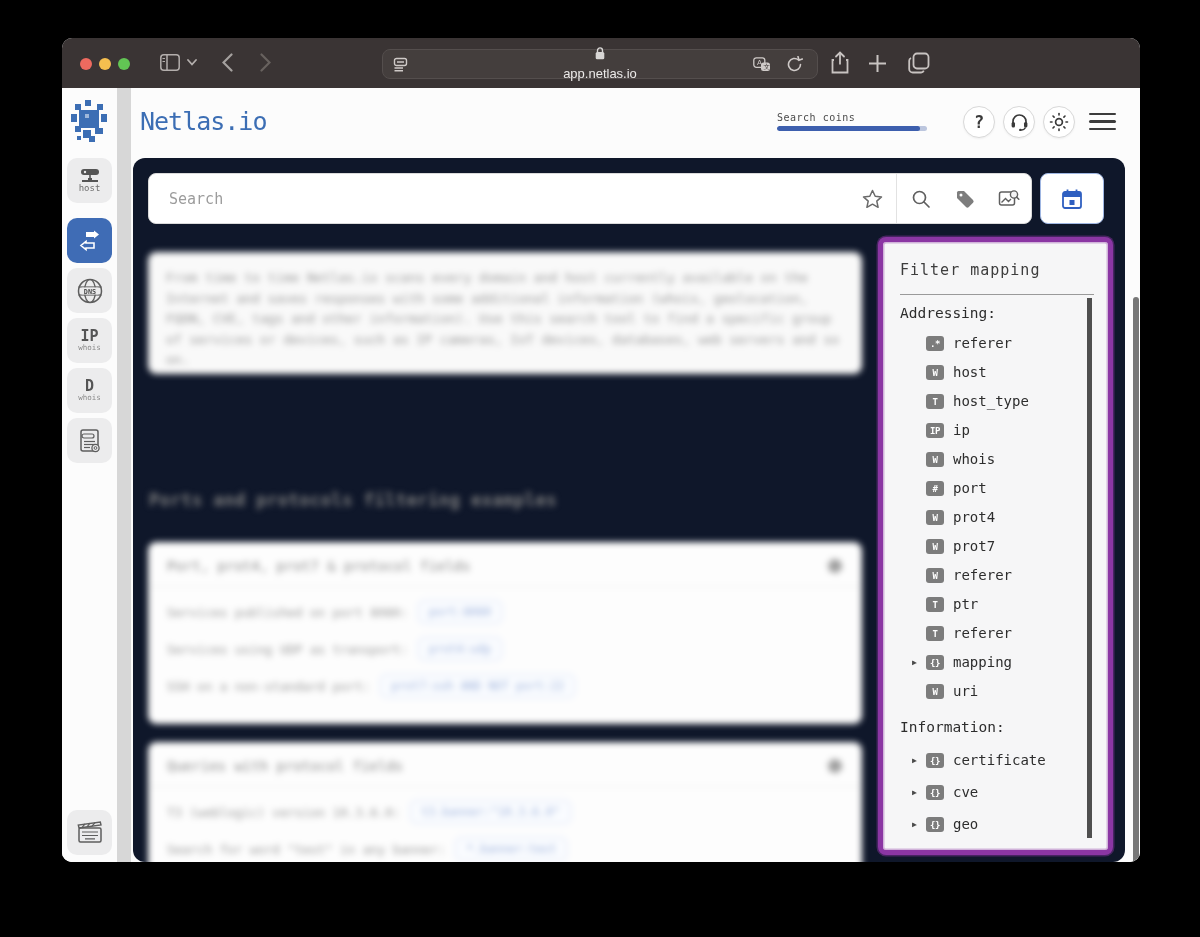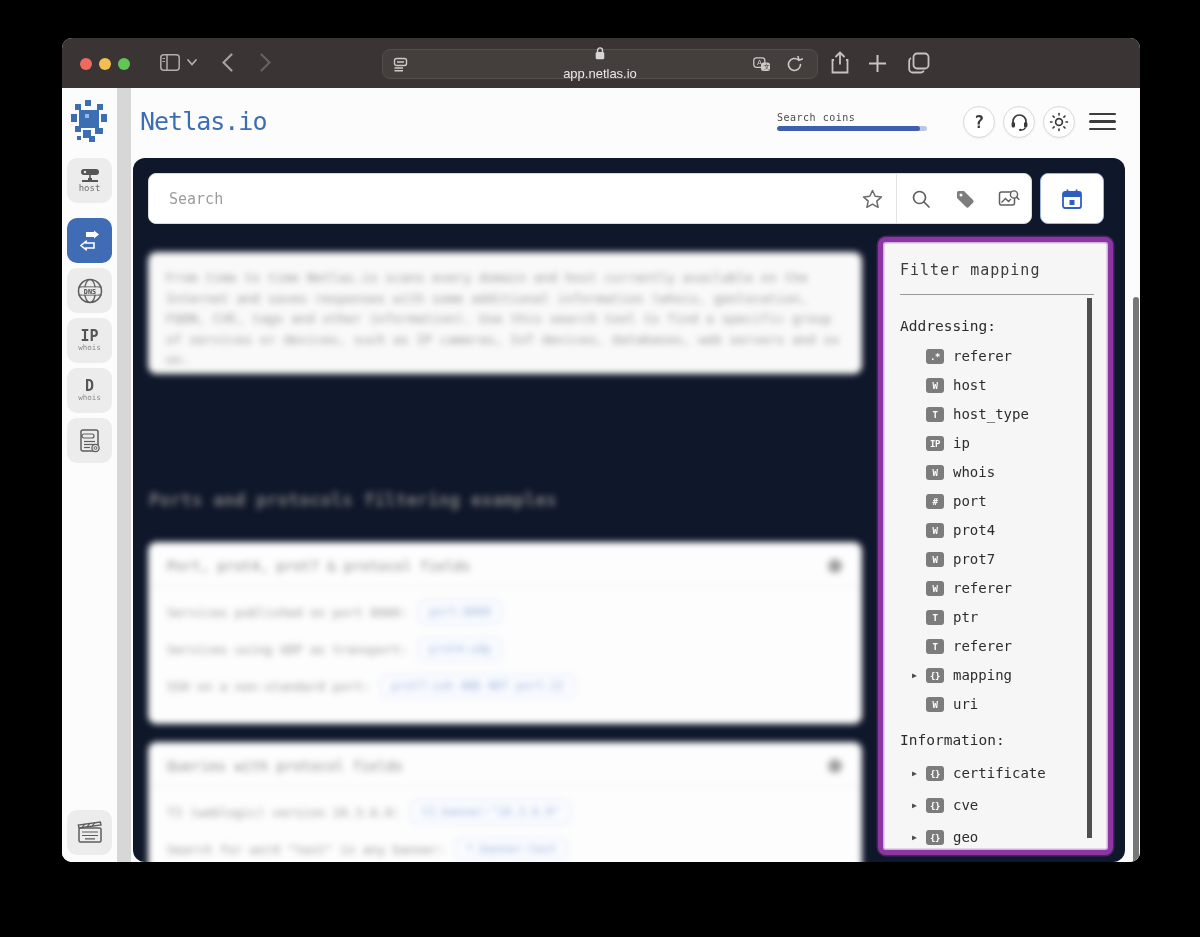--- a/index.html
+++ b/index.html
@@ -92,21 +92,21 @@
   
   .fm-wrap { position:absolute; left:745px; top:79px; width:235px; height:618px;
              border:5px solid #8b36a3; border-radius:8px; background:#f6f6f7;
              box-shadow:0 0 0 1.5px rgba(139,54,163,.45), inset 0 0 0 1.5px rgba(139,54,163,.35);
              overflow:hidden; }
   .fm-inner { position:relative; height:100%; padding:18px 0 0 17px; }
   .fm-title { font-size:15px; color:#3d3d3d; letter-spacing:1px; line-height:20px; }
   .fm-hr { margin-top:14px; margin-right:14px; border-top:1px solid #9a9a9a; }
   .fm-scroll { position:absolute; right:16px; top:56px; width:5px; height:540px;
                background:#4f4f4f; }
-  .fm-section { margin-top:23px; font-size:14.5px; color:#2d2d2d; height:19px; }
+  .fm-section { margin-top:10px; font-size:14.5px; color:#2d2d2d; height:19px; }
   .fm-section.second { margin-top:18px; }
   .fm-item { display:flex; align-items:center; margin:10px 0 0 12px; height:19px;
              font-size:14px; color:#2d2d2d; }
   .fm-item.info { margin-top:13px; }
   .fm-arrow { width:14px; font-size:8px; color:#4a4a4a; }
   .fm-badge { width:18px; height:15px; border-radius:3px; background:#7c7c7c; color:#fff;
               font-size:9px; font-weight:bold; display:flex; align-items:center;
               justify-content:center; margin-right:9px; letter-spacing:-0.5px; }
   .fm-label { line-height:19px; }
 

